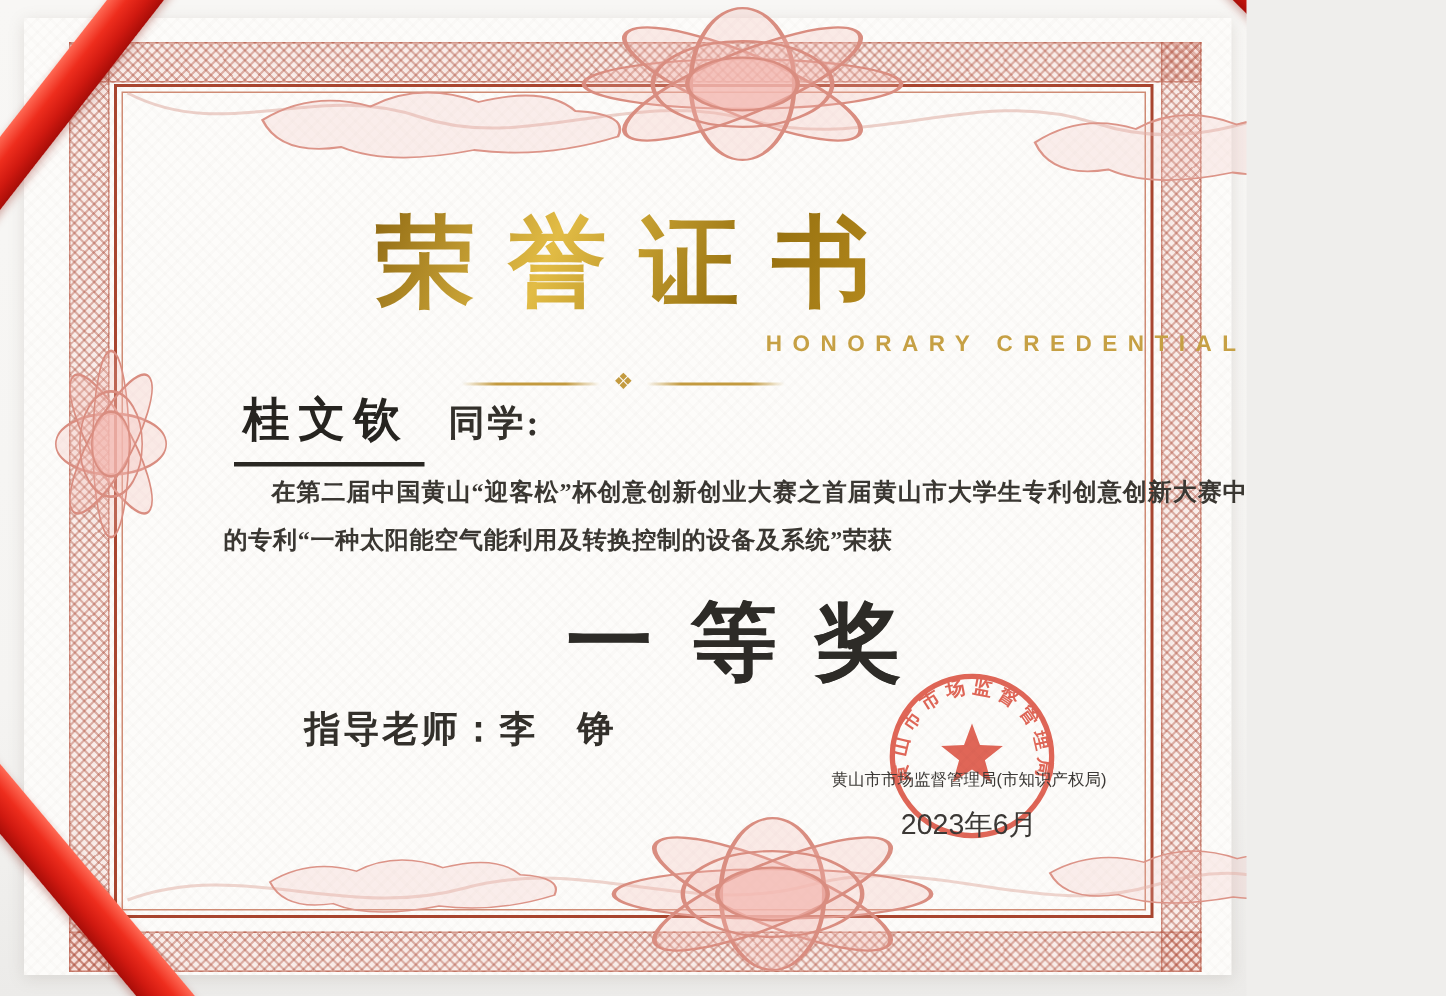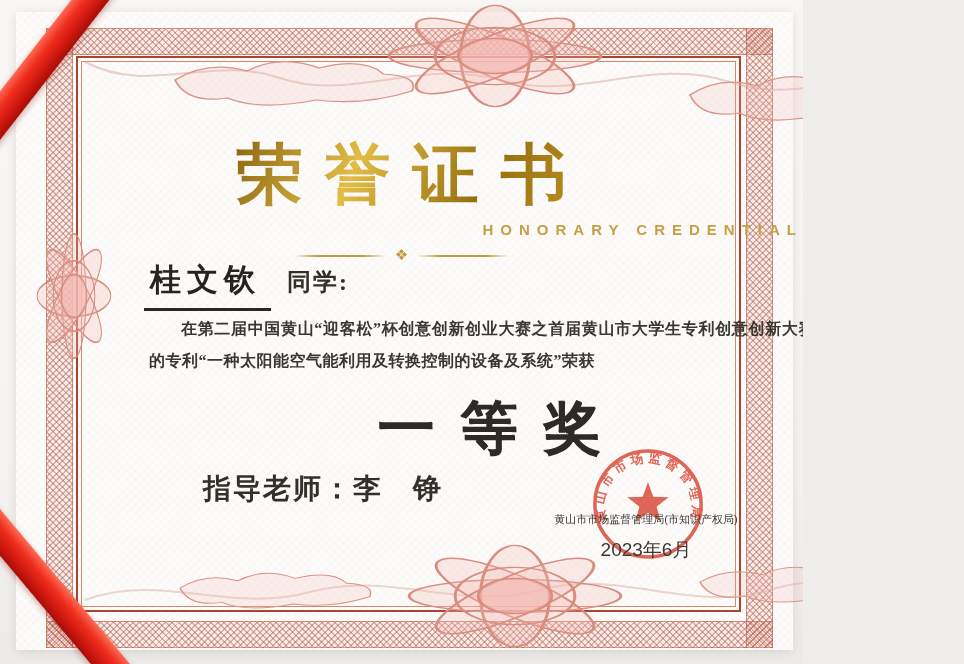--- a/index.html
+++ b/index.html
@@ -5,20 +5,21 @@
   html,body{margin:0;padding:0;}
   body{
     width:964px;height:664px;overflow:hidden;
     font-family:"Liberation Serif","DejaVu Serif",serif;
     background:#efeeec;
   }
   .photo{
     position:relative;width:803px;height:664px;
     background:linear-gradient(180deg,#f8f7f5 0%,#f5f4f2 70%,#ecebe9 100%);
     overflow:hidden;
+    padding-left:28px;
   }
   
   .cert{
     position:absolute;left:16px;top:12px;right:10px;bottom:14px;
     background:
       repeating-linear-gradient(135deg,rgba(205,198,192,.06) 0 2px,transparent 2px 6px),
       repeating-linear-gradient(45deg,rgba(205,198,192,.05) 0 2px,transparent 2px 6px),
       #fdfcfa;
     box-shadow:0 2px 10px rgba(120,110,100,.18);
   }
@@ -49,38 +50,38 @@
     -webkit-background-clip:text;background-clip:text;color:transparent;
   }
   .subtitle{
     left:0;right:0;top:221px;text-align:right;
     font-family:"Liberation Sans","DejaVu Sans",sans-serif;
     font-size:15px;font-weight:bold;letter-spacing:7px;color:#c6a044;
   }
   .divider{left:0;right:0;top:248px;display:flex;align-items:center;justify-content:center;gap:9px;}
   .dline{height:2px;width:92px;background:linear-gradient(90deg,transparent,#c39a3f 25%,#c39a3f 75%,transparent);}
   .dgem{color:#c39a3f;font-size:15px;line-height:1;}
-  .name-row{left:144px;top:254px;display:flex;align-items:baseline;gap:16px;justify-content:center;}
+  .name-row{left:156px;top:254px;display:flex;align-items:baseline;gap:16px;justify-content:center;}
   .name{
     font-size:31px;font-weight:bold;color:#262420;letter-spacing:6px;
     border-bottom:3px solid #2a2823;padding:0 10px 7px 6px;
   }
   .suffix{font-size:24px;font-weight:bold;color:#33302b;letter-spacing:2px;margin-top:12px;}
   .body-text{
     left:132px;top:296px;width:716px;margin:17px;
     font-size:16px;font-weight:bold;color:#3a3732;
     line-height:31.5px;text-indent:2em;letter-spacing:0.5px;text-align:justify;
   }
   .award{
     left:489px;top:390px;transform:translateX(-50%);
     font-size:57px;font-weight:900;color:#2d2b27;
     letter-spacing:26px;padding-left:26px;white-space:nowrap;
     text-shadow:0.5px 0.5px 0 #2d2b27;
   }
-  .advisor{left:203px;top:470px;font-size:28px;font-weight:bold;color:#33302b;letter-spacing:2px;}
+  .advisor{left:203px;top:470px;font-size:24px;font-weight:bold;color:#33302b;letter-spacing:2px;}
   .issuer{
     left:646px;top:512px;transform:translateX(-50%);white-space:nowrap;
     font-family:"Liberation Sans","DejaVu Sans",sans-serif;
     font-size:11px;color:#3b3835;z-index:3;
   }
   .issue-date{
     left:646px;top:537px;transform:translateX(-50%);white-space:nowrap;
     font-family:"Liberation Sans","DejaVu Sans",sans-serif;
     font-size:19px;color:#3b3835;z-index:3;
   }

